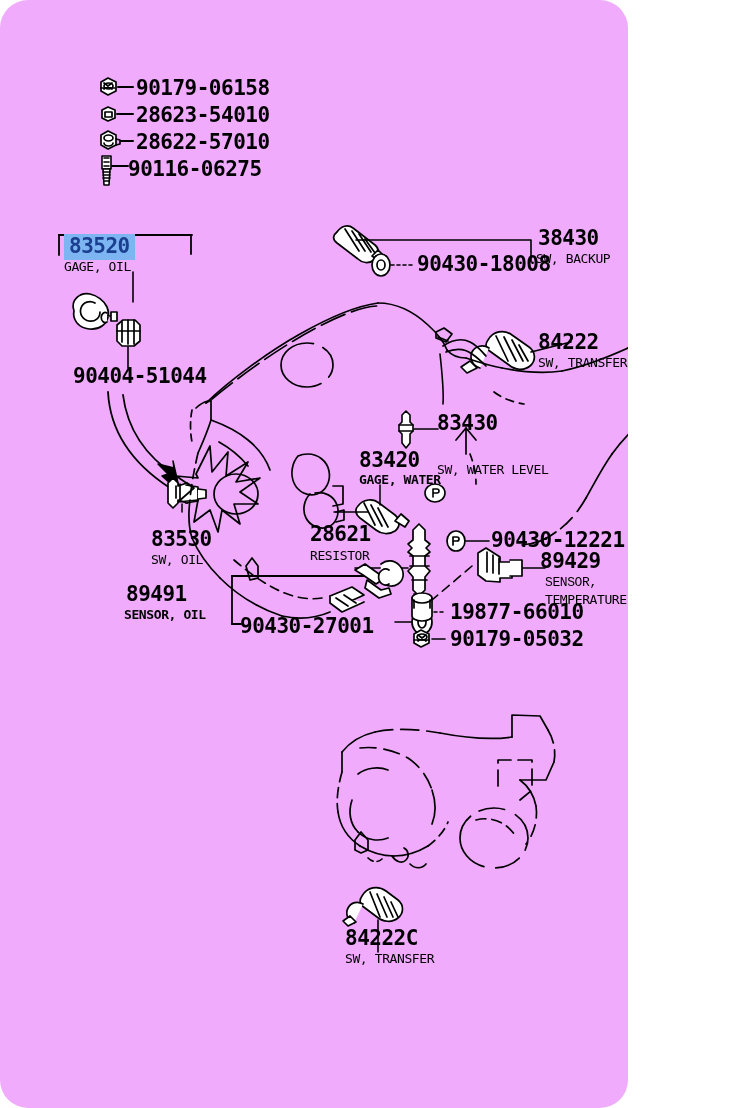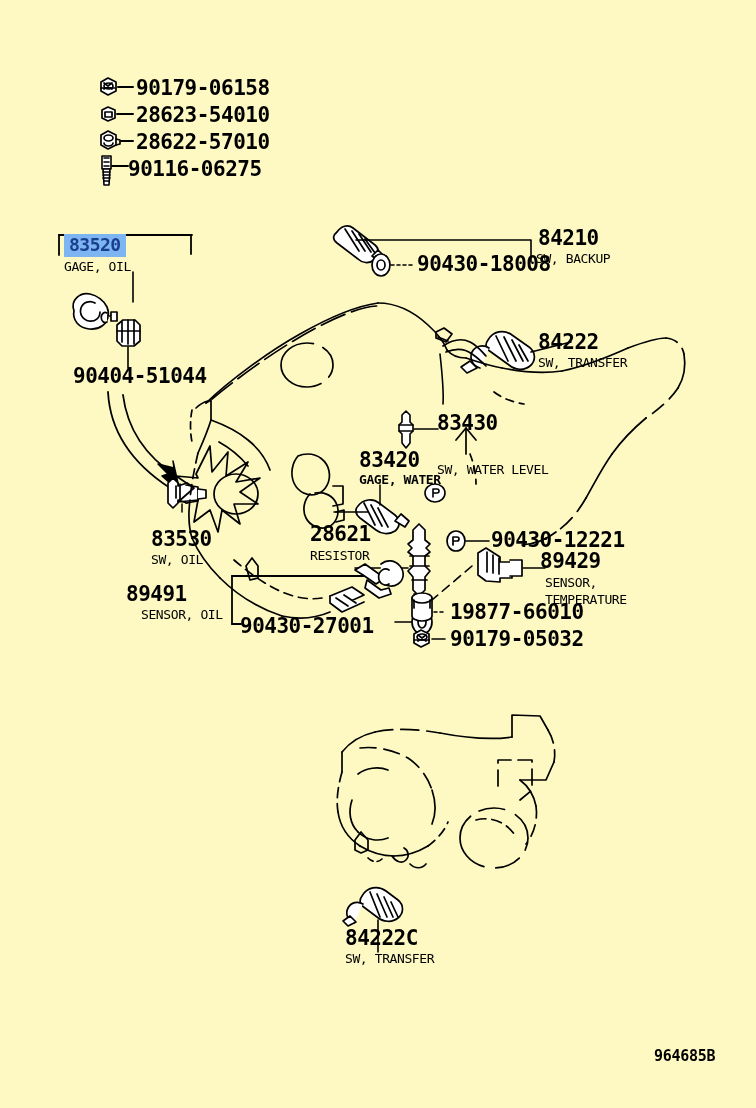--- a/index.html
+++ b/index.html
@@ -6,24 +6,25 @@
   html, body {
     margin: 0;
     padding: 0;
     background: #ffffff;
   }
   body {
     font-family: "DejaVu Sans Mono", "Liberation Mono", monospace;
   }
   #page {
     position: relative;
-    width: 756px;
+    width: 628px;
     height: 1108px;
-    background: #fef9c3;
+    background: #f0abfc;
     overflow: hidden;
+    border-radius: 28px;
   }
   svg#diagram {
     position: absolute;
     left: 0;
     top: 0;
     width: 756px;
     height: 1108px;
   }
   .lbl {
     position: absolute;
@@ -39,21 +40,21 @@
   }
   .desc {
     font-size: 13px;
     font-weight: normal;
     letter-spacing: -0.4px;
   }
   .hl {
     background: #7db4f2;
     color: #1b3f8f;
     padding: 2px 5px 3px 5px;
-    font-size: 18px;
+    font-size: 21px;
     font-weight: bold;
     letter-spacing: -0.5px;
   }
   .figcode {
     position: absolute;
     font-size: 15px;
     font-weight: bold;
     color: #000;
     letter-spacing: -0.3px;
     font-family: "DejaVu Sans Mono", "Liberation Mono", monospace;
@@ -349,47 +350,47 @@
   <div class="lbl pn" style="left:136px; top:132px;">28622-57010</div>
   <div class="lbl pn" style="left:128px; top:159px;">90116-06275</div>
 
   <div class="lbl hl" style="left:64px; top:234px;">83520</div>
   <div class="lbl desc" style="left:64px; top:260px;">GAGE, OIL</div>
 
   <div class="lbl pn" style="left:73px; top:366px;">90404-51044</div>
 
   <div class="lbl pn" style="left:417px; top:254px;">90430-18008</div>
 
-  <div class="lbl pn" style="left:538px; top:228px;">84210</div>
+  <div class="lbl pn" style="left:538px; top:228px;">38430</div>
   <div class="lbl desc" style="left:536px; top:252px;">SW, BACKUP</div>
 
   <div class="lbl pn" style="left:538px; top:332px;">84222</div>
   <div class="lbl desc" style="left:538px; top:356px;">SW, TRANSFER</div>
 
   <div class="lbl pn" style="left:437px; top:413px;">83430</div>
   <div class="lbl desc" style="left:437px; top:435px;margin-top:28px;">SW, WATER LEVEL</div>
 
   <div class="lbl pn" style="left:359px; top:450px;">83420</div>
   <div class="lbl desc" style="left:359px; top:473px;font-weight:bold;">GAGE, WATER</div>
 
   <div class="lbl pn" style="left:151px; top:529px;">83530</div>
   <div class="lbl desc" style="left:151px; top:553px;">SW, OIL</div>
 
   <div class="lbl pn" style="left:126px; top:584px;">89491</div>
-  <div class="lbl desc" style="left:141px; top:608px;">SENSOR, OIL</div>
+  <div class="lbl desc" style="left:124px; top:608px;font-weight:bold;">SENSOR, OIL</div>
 
   <div class="lbl pn" style="left:310px; top:524px;">28621</div>
   <div class="lbl desc" style="left:310px; top:549px;">RESISTOR</div>
 
   <div class="lbl pn" style="left:240px; top:616px;">90430-27001</div>
 
   <div class="lbl pn" style="left:491px; top:530px;">90430-12221</div>
 
   <div class="lbl pn" style="left:540px; top:551px;">89429</div>
-  <div class="lbl desc" style="left:545px; top:576px;">SENSOR,</div>
+  <div class="lbl desc" style="left:545px; top:576px;font-family:Liberation Mono, monospace;">SENSOR,</div>
   <div class="lbl desc" style="left:545px; top:593px;">TEMPERATURE</div>
 
   <div class="lbl pn" style="left:450px; top:602px;">19877-66010</div>
 
   <div class="lbl pn" style="left:450px; top:629px;text-align:center;">90179-05032</div>
 
   <div class="lbl pn" style="left:345px; top:928px;">84222C</div>
   <div class="lbl desc" style="left:345px; top:952px;">SW, TRANSFER</div>
 
   <div class="figcode" style="left:654px; top:1047px;">964685B</div>

